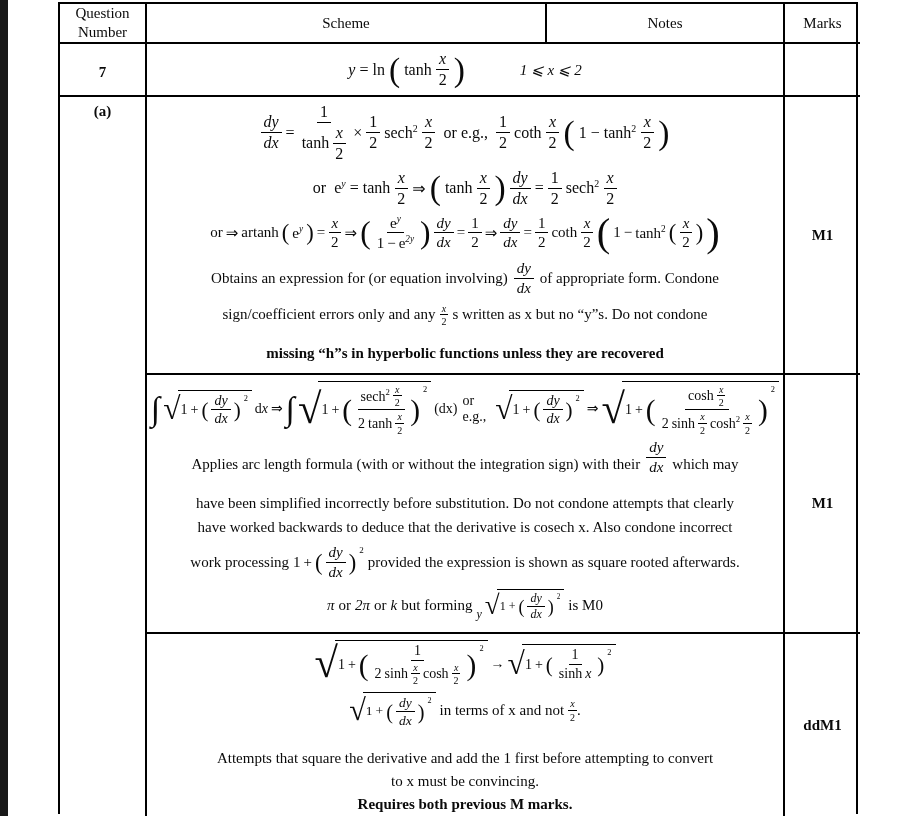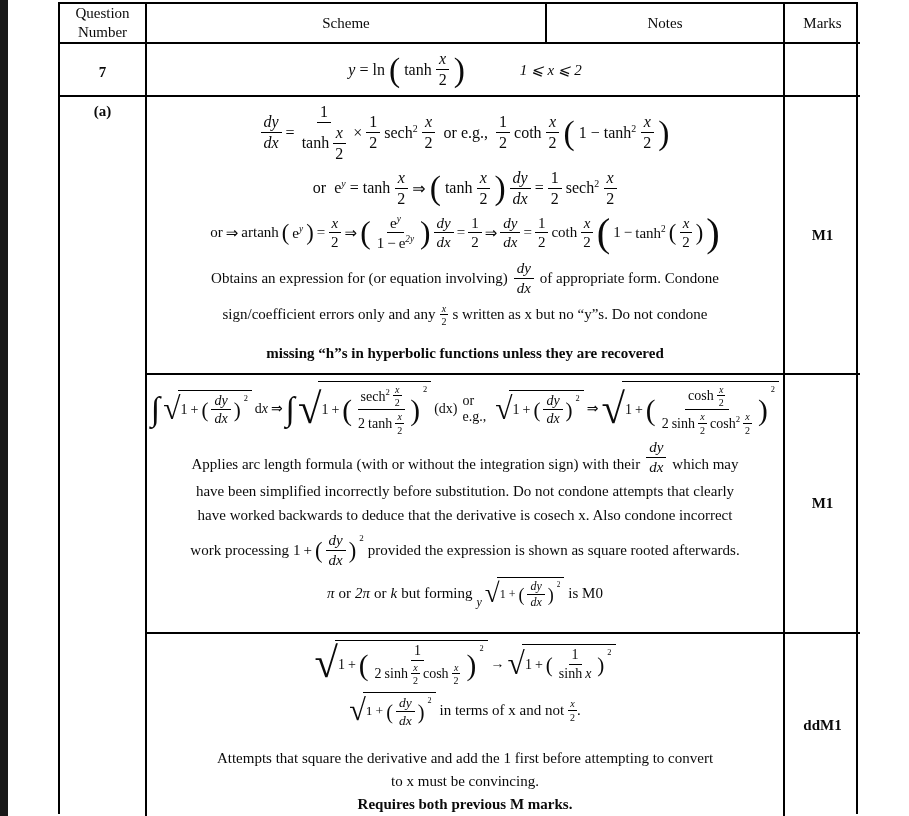--- a/index.html
+++ b/index.html
@@ -374,21 +374,21 @@
       </div>
 
       <div class="nline" style="align-items:flex-end;">
         <span>Applies arc length formula (with or without the integration sign) with their</span>
         <span class="fr" style="margin:0 2px;">
             <span class="nu it">dy</span>
             <span class="de it">dx</span>
           </span>
         <span>which may</span>
       </div>
-      <div class="nline" style="margin-top:4px;align-items:center;">
+      <div class="nline" style="margin-top:16px;align-items:center;">
         <span>have been simplified incorrectly before substitution. Do not condone attempts that clearly</span>
       </div>
       <div class="nline" style="margin-top:1px;">
         <span>have worked backwards to deduce that the derivative is cosech x.  Also condone incorrect</span>
       </div>
       <div class="nline" style="margin-top:4px;">
         <span>work processing</span>
         <span class="im">
             <span>1</span>
             <span>+</span>

